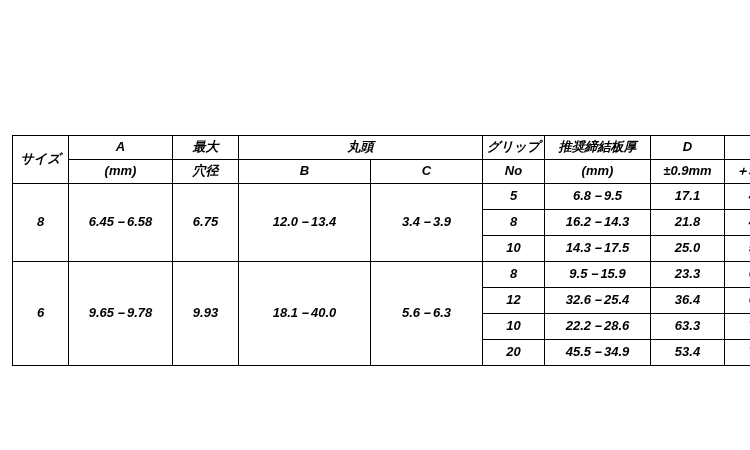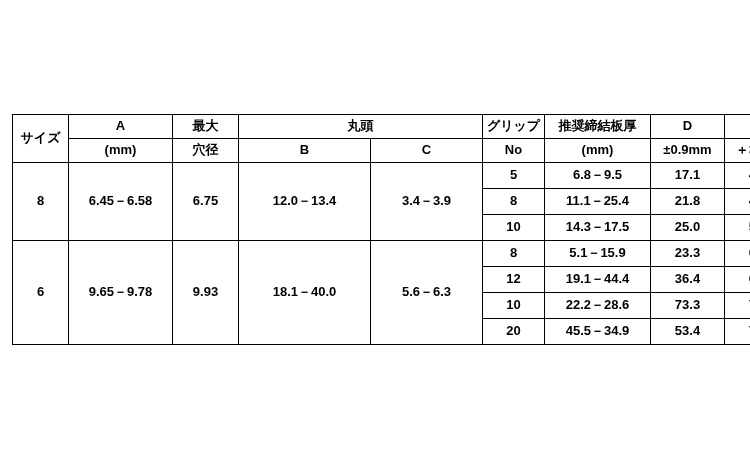--- a/index.html
+++ b/index.html
@@ -10,22 +10,23 @@
     width: 750px;
     height: 450px;
     background: #ffffff;
     font-family: "Liberation Sans", sans-serif;
     color: #000000;
     overflow: hidden;
   }
   #spec-wrap {
     position: absolute;
     left: 12px;
-    top: 114px;
+    top: 135px;
     width: 726px;
+    font-style: italic;
   }
   table.spec {
     border-collapse: collapse;
     table-layout: fixed;
     width: 726px;
     background: #ffffff;
   }
   table.spec td, table.spec th {
     border: 1px solid #000000;
     text-align: center;
@@ -98,52 +99,52 @@
         <td rowspan="3">6.75</td>
         <td rowspan="3">12.0－13.4</td>
         <td rowspan="3">3.4－3.9</td>
         <td>5</td>
         <td>6.8－9.5</td>
         <td>17.1</td>
         <td>43.2</td>
       </tr>
       <tr class="d-row">
         <td>8</td>
-        <td>11.1－25.4</td>
+        <td>16.2－14.3</td>
         <td>21.8</td>
         <td>47.9</td>
       </tr>
       <tr class="d-row">
         <td>10</td>
         <td>14.3－17.5</td>
         <td>25.0</td>
         <td>51.1</td>
       </tr>
 
       <tr class="d-row">
         <td rowspan="4" class="sz-cell">6</td>
         <td rowspan="4">9.65－9.78</td>
         <td rowspan="4">9.93</td>
         <td rowspan="4">18.1－40.0</td>
         <td rowspan="4">5.6－6.3</td>
         <td>8</td>
-        <td>5.1－15.9</td>
+        <td>9.5－15.9</td>
         <td>23.3</td>
         <td>60.0</td>
       </tr>
       <tr class="d-row">
         <td>12</td>
-        <td>19.1－44.4</td>
+        <td>32.6－25.4</td>
         <td>36.4</td>
         <td>69.5</td>
       </tr>
       <tr class="d-row">
         <td>10</td>
         <td>22.2－28.6</td>
-        <td>73.3</td>
+        <td>63.3</td>
         <td>72.7</td>
       </tr>
       <tr class="d-row">
         <td>20</td>
         <td>45.5－34.9</td>
         <td>53.4</td>
         <td>79.1</td>
       </tr>
     </tbody>
   </table>

